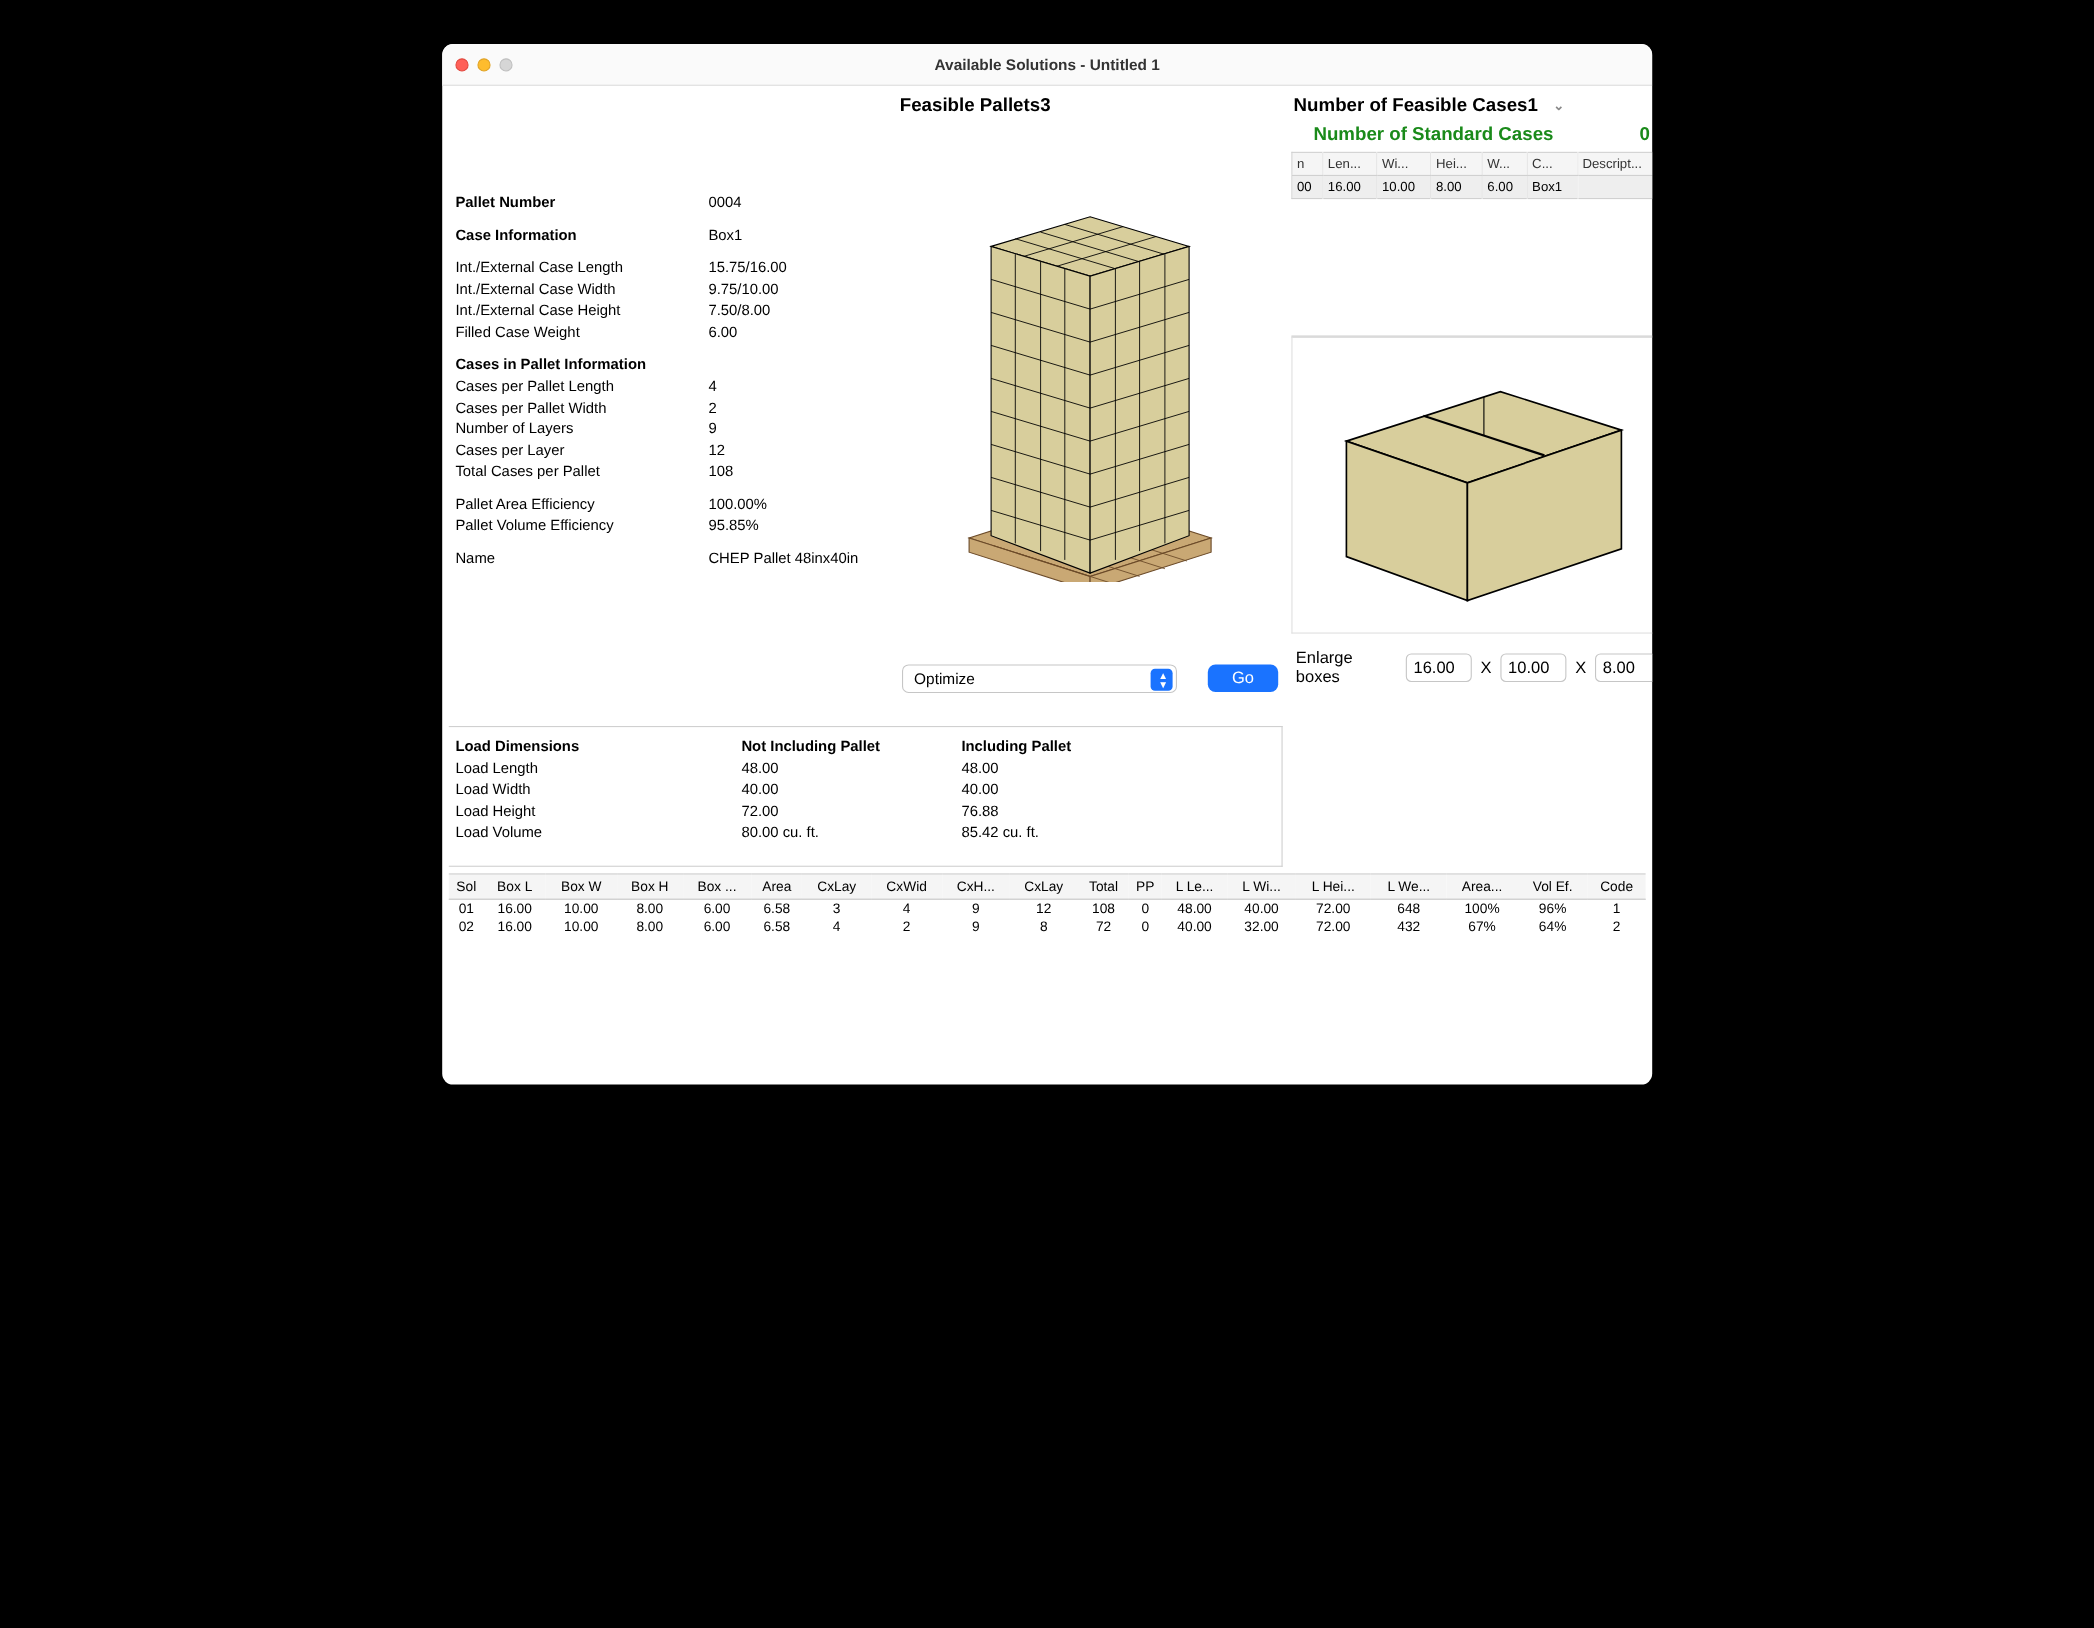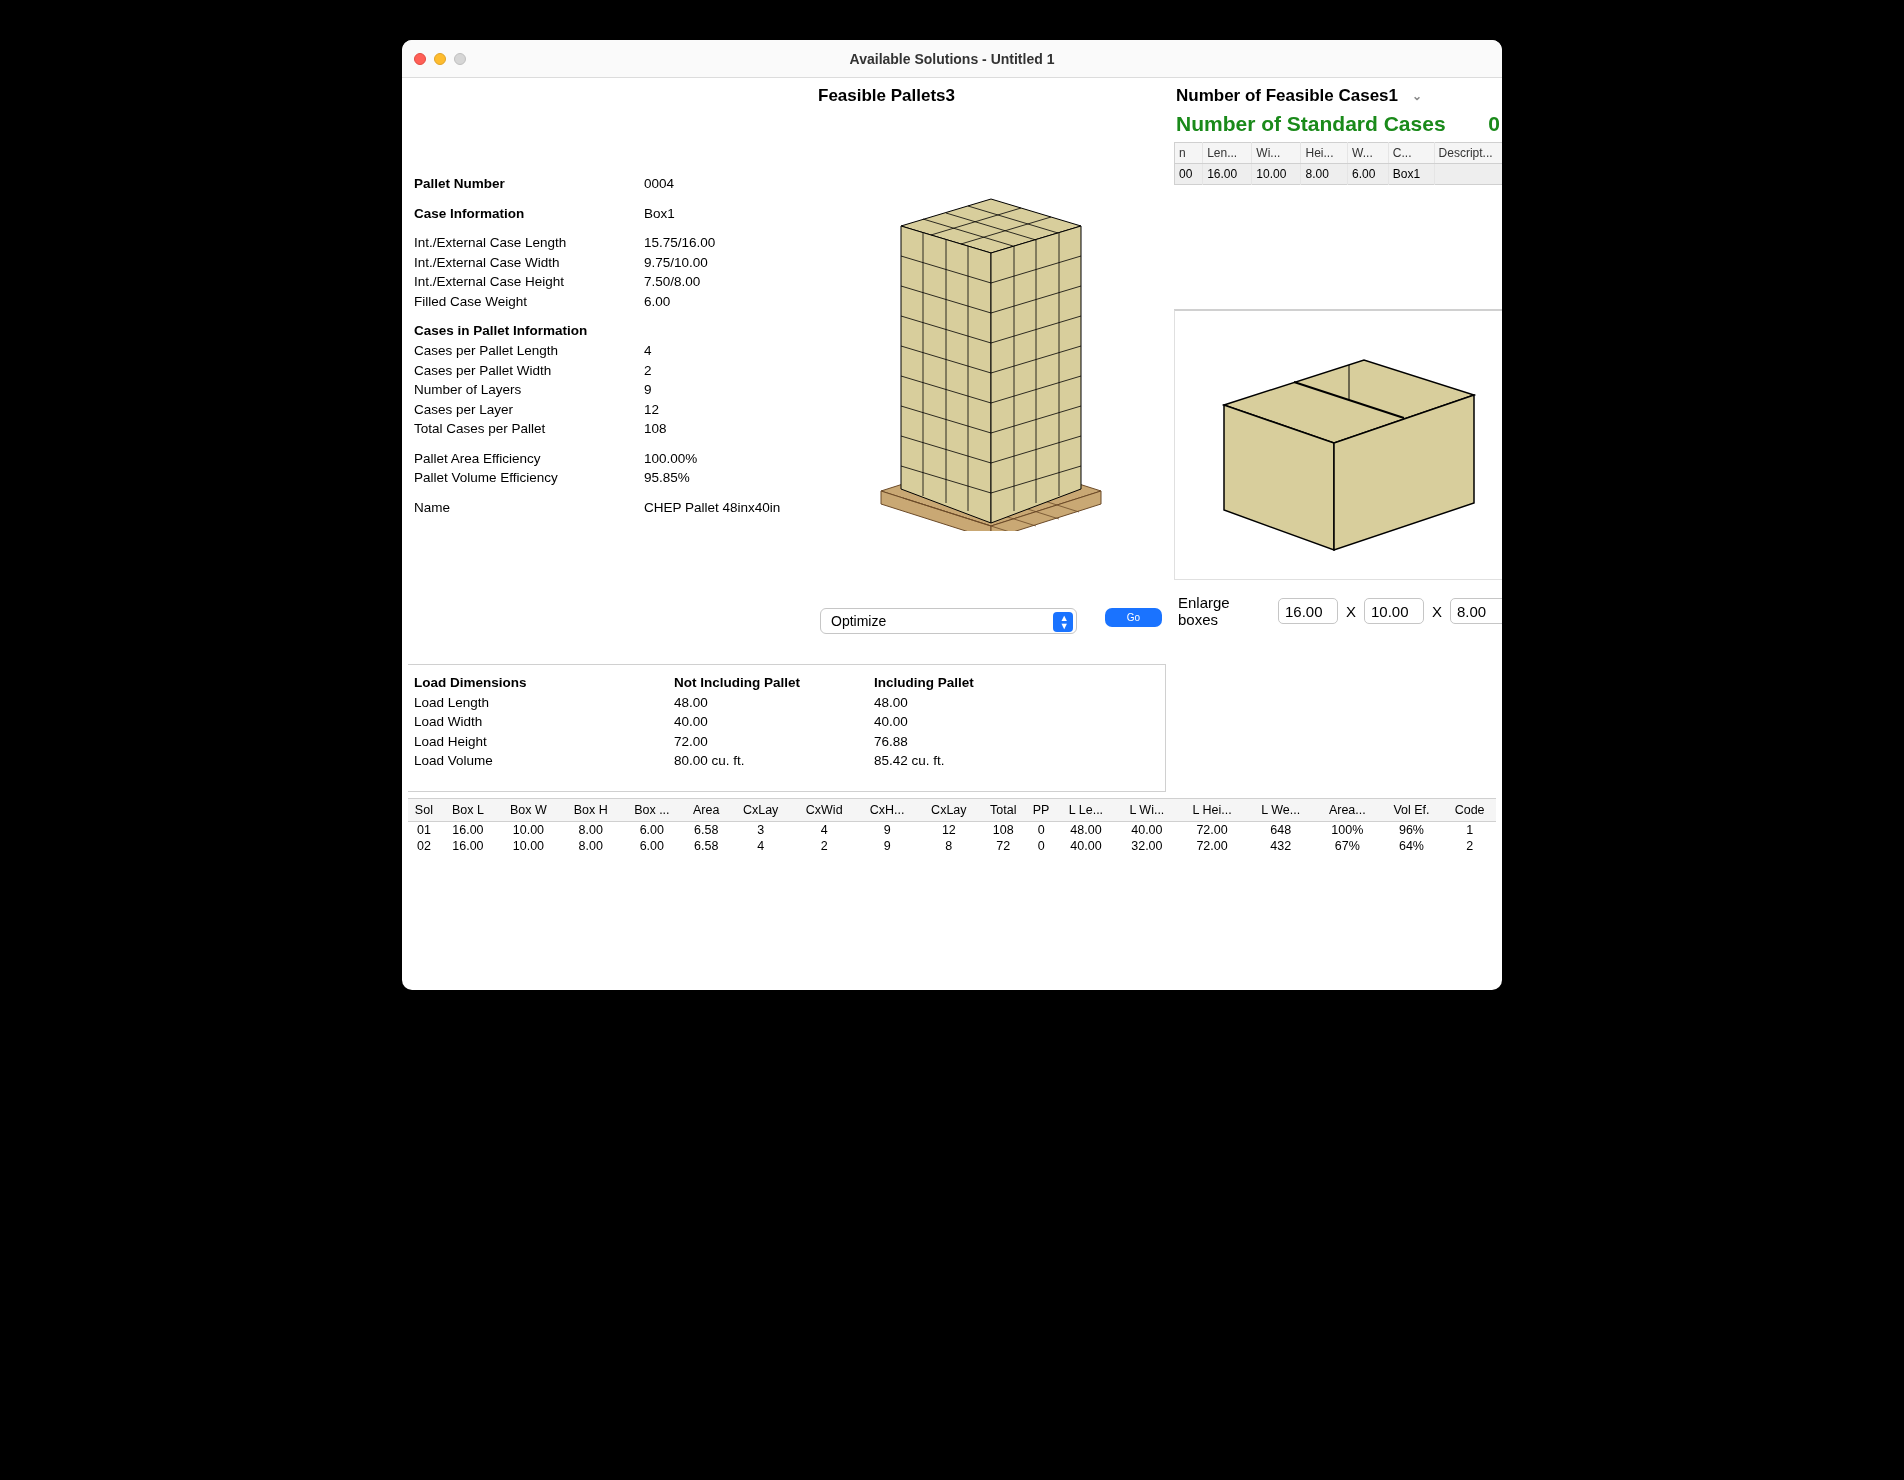--- a/index.html
+++ b/index.html
@@ -33,42 +33,42 @@
   }
   .traffic { display:flex; gap:8px; margin-left:12px; }
   .light { width:12px; height:12px; border-radius:50%; }
   .red { background:#ff5f57; border:0.5px solid #e24b41; }
   .yellow { background:#febc2e; border:0.5px solid #e0a428; }
   .green { background:#d6d6d6; border:0.5px solid #c0c0c0; }
   .title { position:absolute; left:0; right:0; text-align:center; font-weight:600; font-size:14px; color:#333; }
   .main { display:grid; grid-template-columns: 400px 350px 340px; gap:8px; padding:4px 6px 0 6px; }
   .panel { display:flex; flex-direction:column;}
   .sec-title { font-weight:700; font-size:17px; display:flex; justify-content:flex-start; padding:4px 2px 6px;}
-  .std-title { color:#1a8a1a; font-weight:700; font-size:21px; display:flex; justify-content:space-between; padding:0 14px 4px 2px;}
+  .std-title { color:#1a8a1a; font-weight:700; font-size:17px; display:flex; justify-content:space-between; padding:0 14px 4px 2px;margin-left:18px;}
   .chev { color:#888; font-size:12px;}
   .info-block { padding:12px 6px 2px 6px; }
   .row { display:grid; grid-template-columns: 230px auto; line-height:1.45; }
   .row.bold span:first-child { font-weight:700;}
   .load-block { border:1px solid #d0d0d0; border-left:none; margin-top:22px; grid-column:1 / span 2; padding:8px 6px 20px 6px;}
   .load-grid { display:grid; grid-template-columns: 260px 200px auto; line-height:1.45;}
   .load-grid .h { font-weight:700; }
   .optimize { display:flex; gap:28px; align-items:flex-start; margin-top:18px; padding:0 4px;}
   .select {
     flex:1; height:26px; border:1px solid #c6c6c6; border-radius:6px;
     background:#fff; padding:0 28px 0 10px; font-size:14px; position:relative;
     display:flex; align-items:center;
   }
   .select::after{
     content:""; position:absolute; right:3px; top:3px; width:20px; height:20px;
     border-radius:4px; background:#1a73ff;
   }
   .select .car{ position:absolute; right:7px; top:5px; z-index:2; color:#fff; font-size:9px; line-height:8px;}
   .gobtn{
     background:#1a73ff; color:#fff; border:none; border-radius:7px;
-    padding:4px 22px; font-size:10px;
+    padding:4px 22px; font-size:15px;
   }
   
   .cases-tbl { width:100%; border-collapse:collapse; font-size:12px; margin-top:2px; border:1px solid #d0d0d0;}
   .cases-tbl th, .cases-tbl td { border-right:1px solid #e5e5e5; padding:3px 4px; text-align:left; overflow:hidden; white-space:nowrap;}
   .cases-tbl th { background:#f5f5f5; font-weight:400; color:#333; border-bottom:1px solid #d0d0d0;}
   .cases-tbl tbody tr { background:#eee; }
   .cases-area { height:170px; border-bottom:1px solid #d0d0d0;}
   
   .enlarge { display:flex; align-items:center; gap:8px; margin:14px 4px 6px 4px; font-size:15px;}
   .enlarge input{ width:60px; height:26px; border:1px solid #c6c6c6; border-radius:5px; padding:0 6px; font-size:15px;}

